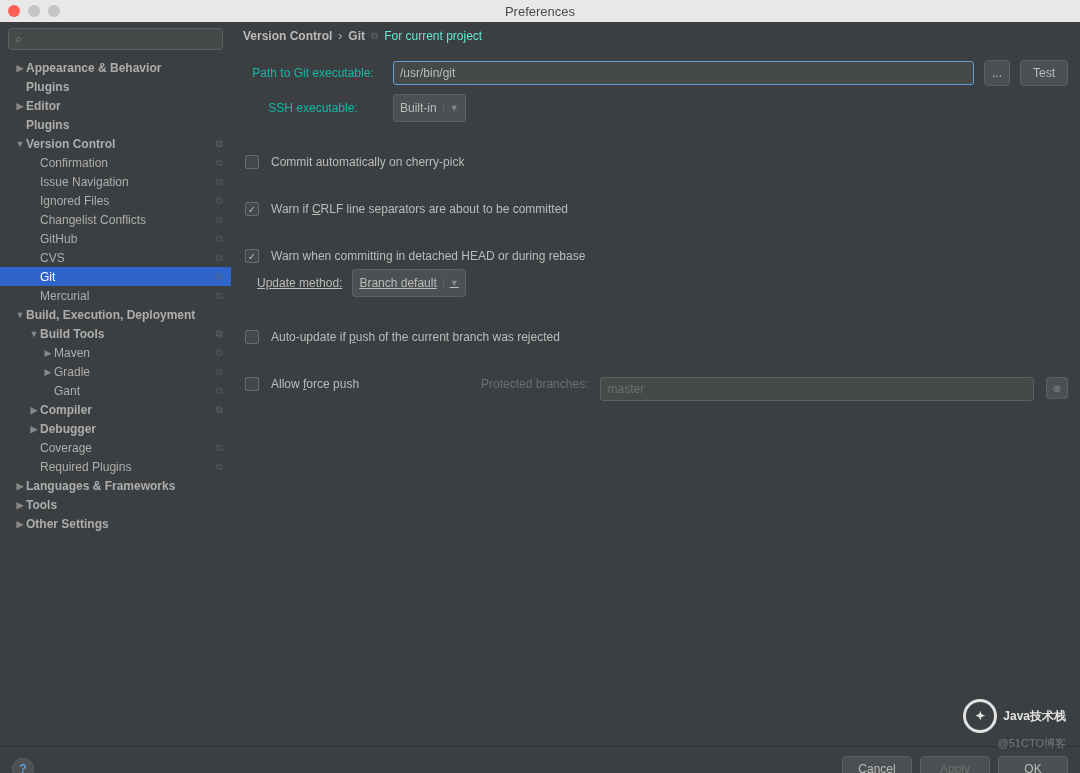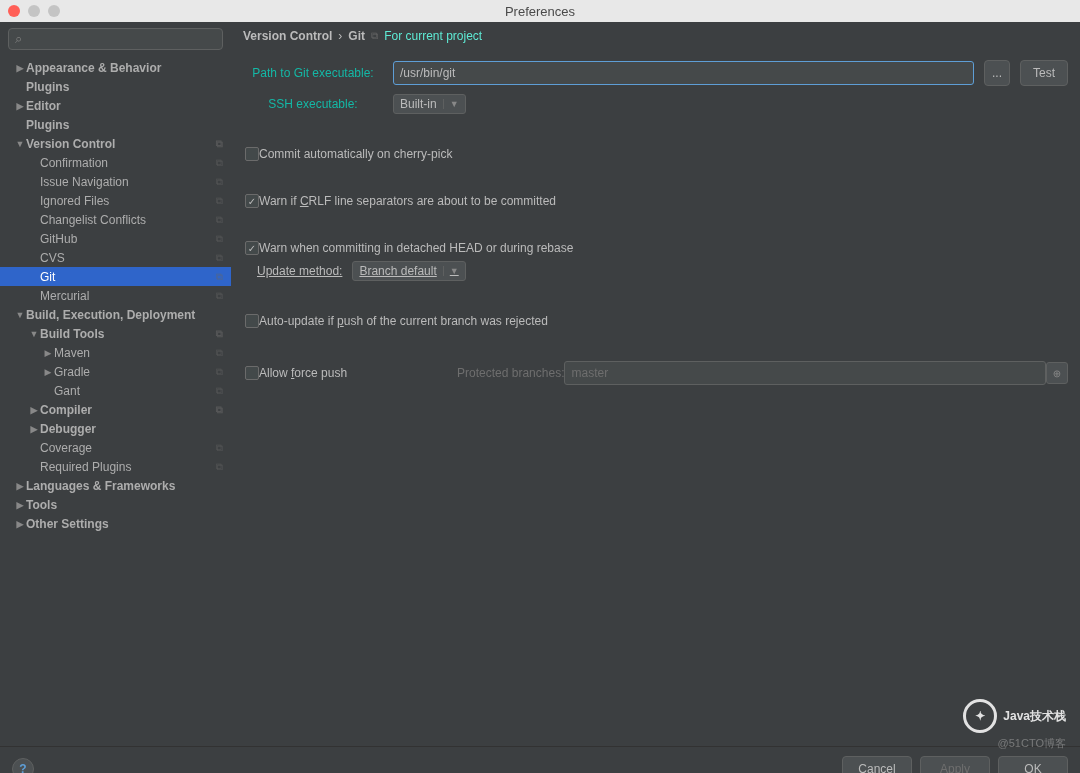--- a/index.html
+++ b/index.html
@@ -35,24 +35,24 @@
 .breadcrumb .bc-main { font-weight: bold; }
 .breadcrumb .bc-sub { color: #5eead4; font-size: 12px; }
 .bc-icon { color: #666; font-size: 10px; }
 
 .form-area { padding: 10px 12px; flex: 1; }
 .form-row { display: flex; align-items: center; margin-bottom: 8px; gap: 10px; }
 .form-label { color: #14b8a6; min-width: 140px; text-align: center; }
 .text-input { background: #45494a; border: 1px solid #5e9ed6; color: #bbbbbb; height: 24px; padding: 0 6px; border-radius: 3px; flex: 1; }
 .btn { background: #4c5052; border: 1px solid #5e6060; color: #bbbbbb; height: 26px; padding: 0 12px; border-radius: 4px; cursor: pointer; }
 .btn-small { padding: 0 6px; min-width: 26px; }
-.dropdown { background: #4c5052; border: 1px solid #5e6060; color: #bbbbbb; height: 20px; padding: 0 6px; border-radius: 3px; display: inline-flex; align-items: center; gap: 6px; cursor: pointer; }
+.dropdown { background: #4c5052; border: 1px solid #5e6060; color: #bbbbbb; height: 28px; padding: 0 6px; border-radius: 3px; display: inline-flex; align-items: center; gap: 6px; cursor: pointer; }
 .dropdown .dd-arrow { border-left: 1px solid #5e6060; padding-left: 6px; font-size: 9px; color: #888; }
 
-.check-row { display: flex; align-items: center; margin-bottom: 6px; gap: 0; padding-left: 2px; margin-top: 33px; }
+.check-row { display: flex; margin-bottom: 6px; gap: 12px; padding-left: 2px; margin-top: 33px; }
 .checkbox { width: 14px; height: 14px; background: #43494a; border: 1px solid #6b6b6b; border-radius: 2px; display: inline-flex; align-items: center; justify-content: center; font-size: 10px; color: #bbbbbb; }
 .checkbox.checked::after { content: "✓"; }
 .check-label { color: #bbbbbb; }
 .check-label u { text-decoration: underline; }
 .sub-indent { padding-left: 14px; text-decoration: underline; }
 .protected-label { color: #6e6e6e; margin-left: 110px; }
 .protected-input { background: #45494a; border: 1px solid #5e6060; color: #6e6e6e; height: 24px; padding: 0 6px; border-radius: 3px; flex: 1; }
 .expand-btn { width: 22px; height: 22px; background: #4c5052; border: 1px solid #5e6060; border-radius: 3px; display: inline-flex; align-items: center; justify-content: center; color: #888; font-size: 10px; }
 
 .footer { height: 44px; border-top: 1px solid #323232; display: flex; align-items: center; padding: 0 12px; gap: 8px; }

